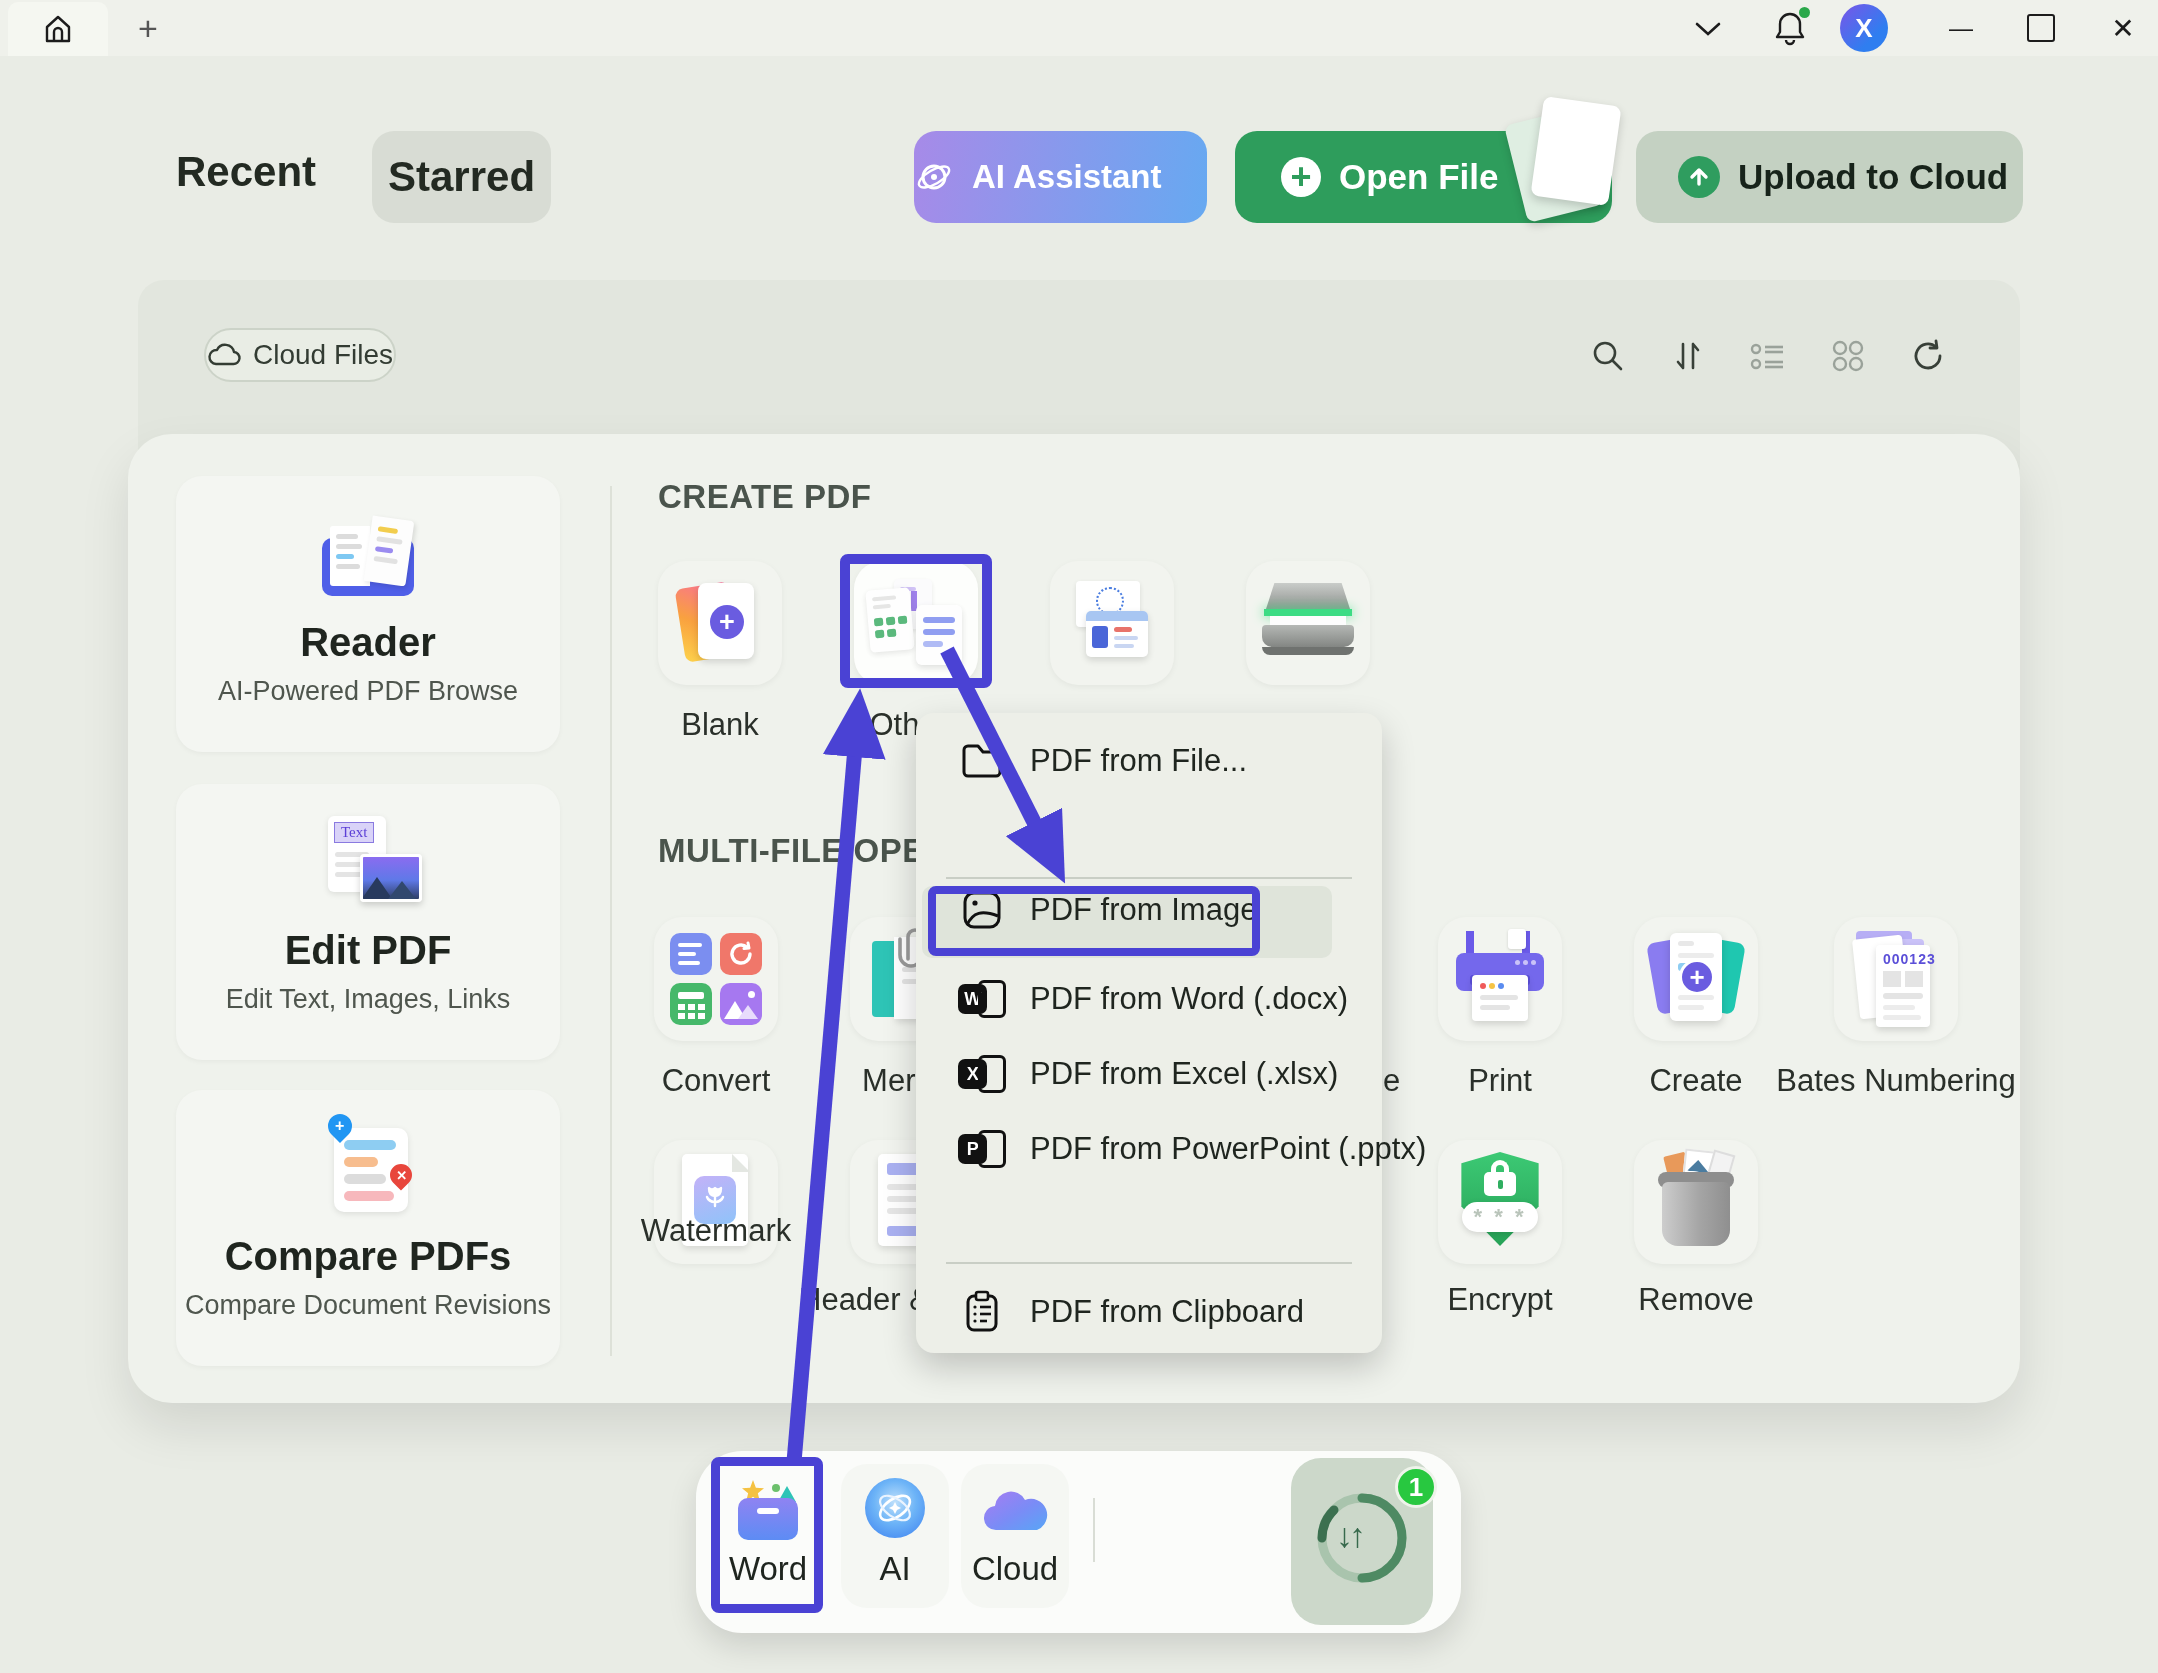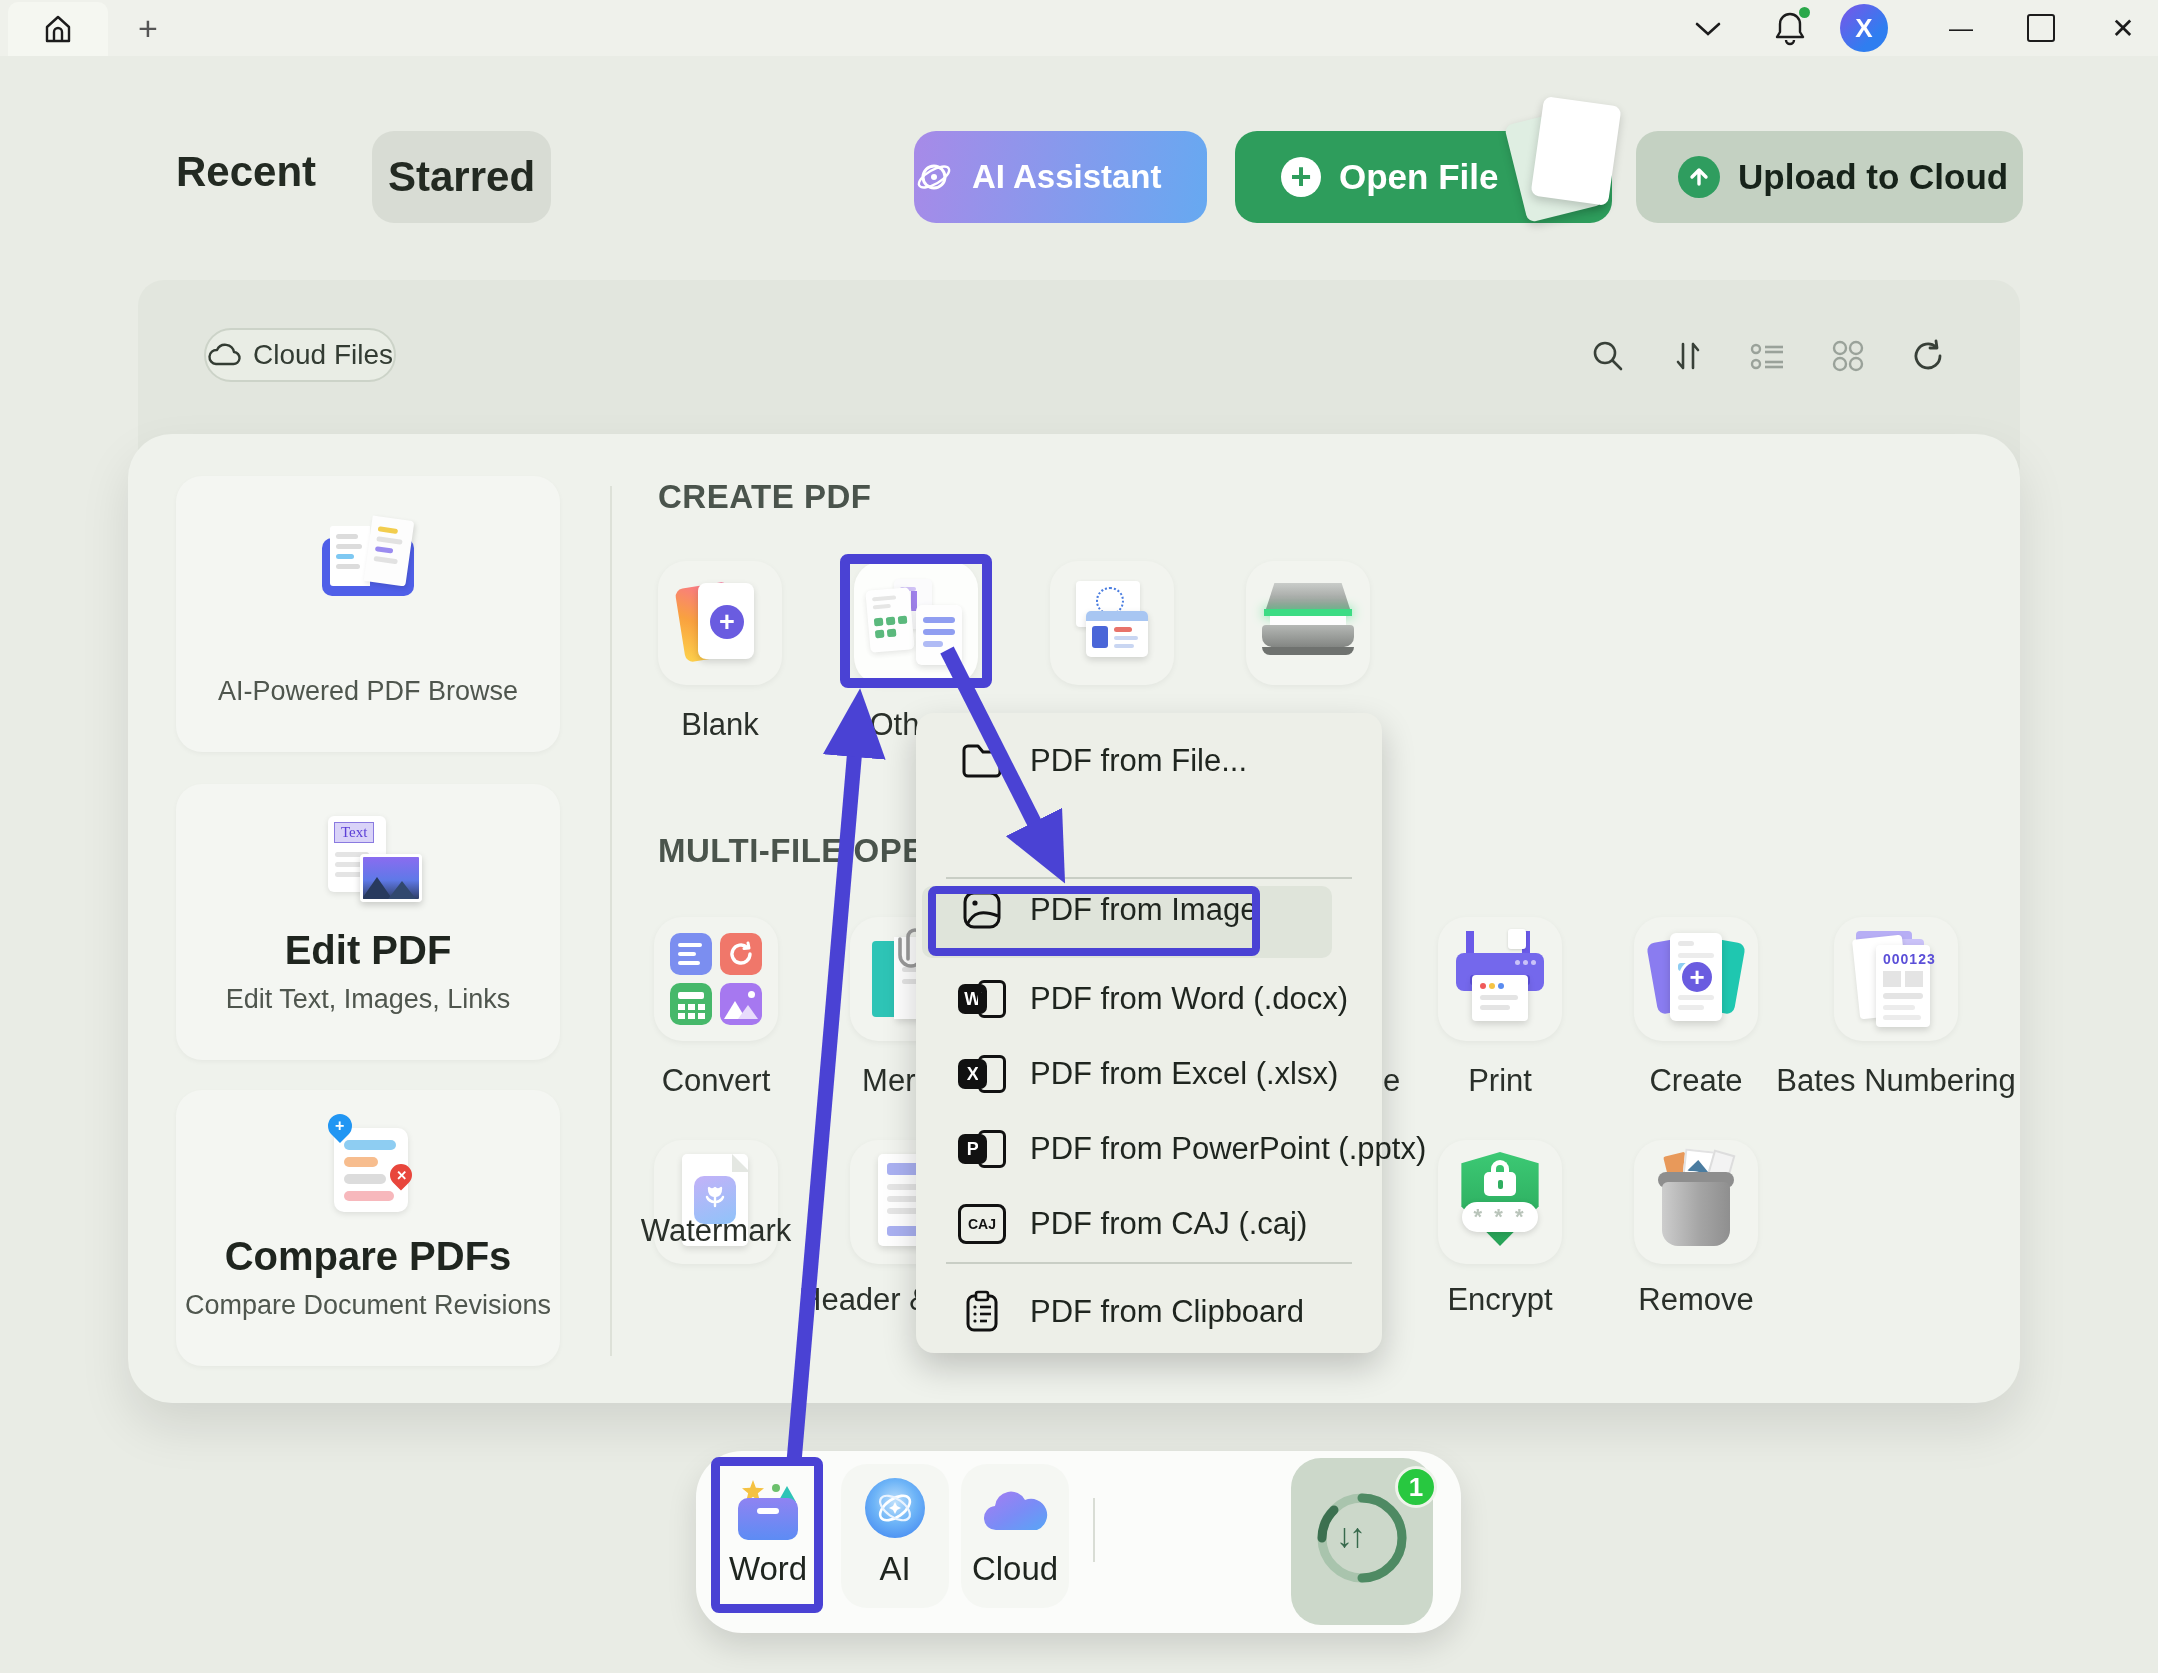--- a/index.html
+++ b/index.html
@@ -239,20 +239,21 @@
       <span class="abs minibar" style="left:6px;top:28px;width:18px;height:5px;background:#7ec8f2"></span>
       <span class="abs minibar" style="left:6px;top:38px;width:24px;height:5px;background:#dcdcdc"></span>
     </span>
     <span class="abs" style="left:50px;top:2px;width:42px;height:66px;background:#fdfdfd;border-radius:0 4px 4px 0;transform:rotate(8deg);box-shadow:2px 2px 5px rgba(0,0,0,.12)">
       <span class="abs minibar" style="left:7px;top:10px;width:20px;height:5px;background:#f2cd4e"></span>
       <span class="abs minibar" style="left:7px;top:20px;width:26px;height:5px;background:#e2e2e2"></span>
       <span class="abs minibar" style="left:7px;top:30px;width:18px;height:5px;background:#9b8cf0"></span>
       <span class="abs minibar" style="left:7px;top:40px;width:24px;height:5px;background:#e2e2e2"></span>
     </span>
   </span>
+  <span class="ttl" style="top:144px">Reader</span>
   <span class="sub" style="top:200px">AI-Powered PDF Browse</span>
 </div>
 
 <div class="abs card" style="top:784px">
   <span class="abs" style="left:152px;top:32px;width:90px;height:96px">
     <span class="abs" style="left:0;top:0;width:58px;height:76px;background:#fff;border-radius:6px;box-shadow:0 2px 6px rgba(0,0,0,.10)">
       <span class="abs" style="left:6px;top:6px;padding:1px 6px;background:#d9d3f8;border:1px solid #8a7ae0;color:#5b3fd6;font-size:15px;font-family:'Liberation Serif',serif">Text</span>
       <span class="abs minibar" style="left:7px;top:36px;width:34px;height:5px;background:#e4e4e4"></span>
       <span class="abs minibar" style="left:7px;top:46px;width:40px;height:5px;background:#e4e4e4"></span>
       <span class="abs minibar" style="left:7px;top:56px;width:28px;height:5px;background:#e4e4e4"></span>
@@ -544,26 +545,20 @@
   </div>
 
   <div class="mi" style="top:400px">
     <span class="mic">
         <span class="letterbox">P</span>
         <span class="pagebox"></span>
       </span>
     <span class="lbl">PDF from PowerPoint (.pptx)</span>
   </div>
 
-  <div class="mi" style="top:475px">
-    <span class="mic">
-        <span class="cajbox">CAJ</span>
-      </span>
-    <span class="lbl">PDF from CAJ (.caj)</span>
-  </div>
 
   <div class="mdiv" style="top:549px"></div>
 
   <div class="mi" style="top:563px">
     <span class="mic">
         <svg width="40" height="46" viewBox="0 0 40 46">
           <rect x="6" y="7" width="28" height="34" rx="6" fill="none" stroke="#111" stroke-width="3"></rect>
           <rect x="14" y="3" width="12" height="8" rx="2" fill="#edefe8" stroke="#111" stroke-width="2.6"></rect>
           <circle cx="13" cy="18" r="1.6" fill="#111"></circle>
           <line x1="18" y1="18" x2="29" y2="18" stroke="#111" stroke-width="2.6"></line>

